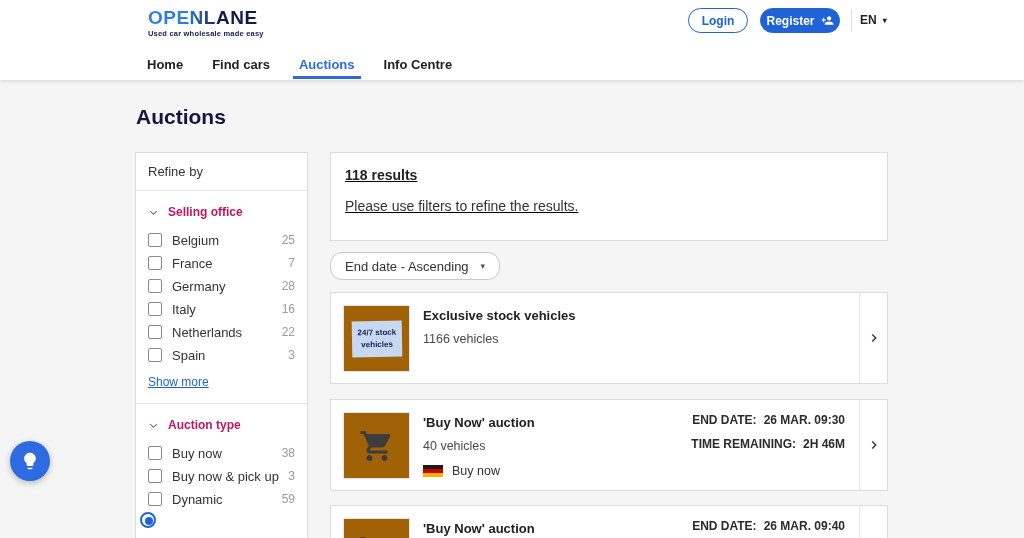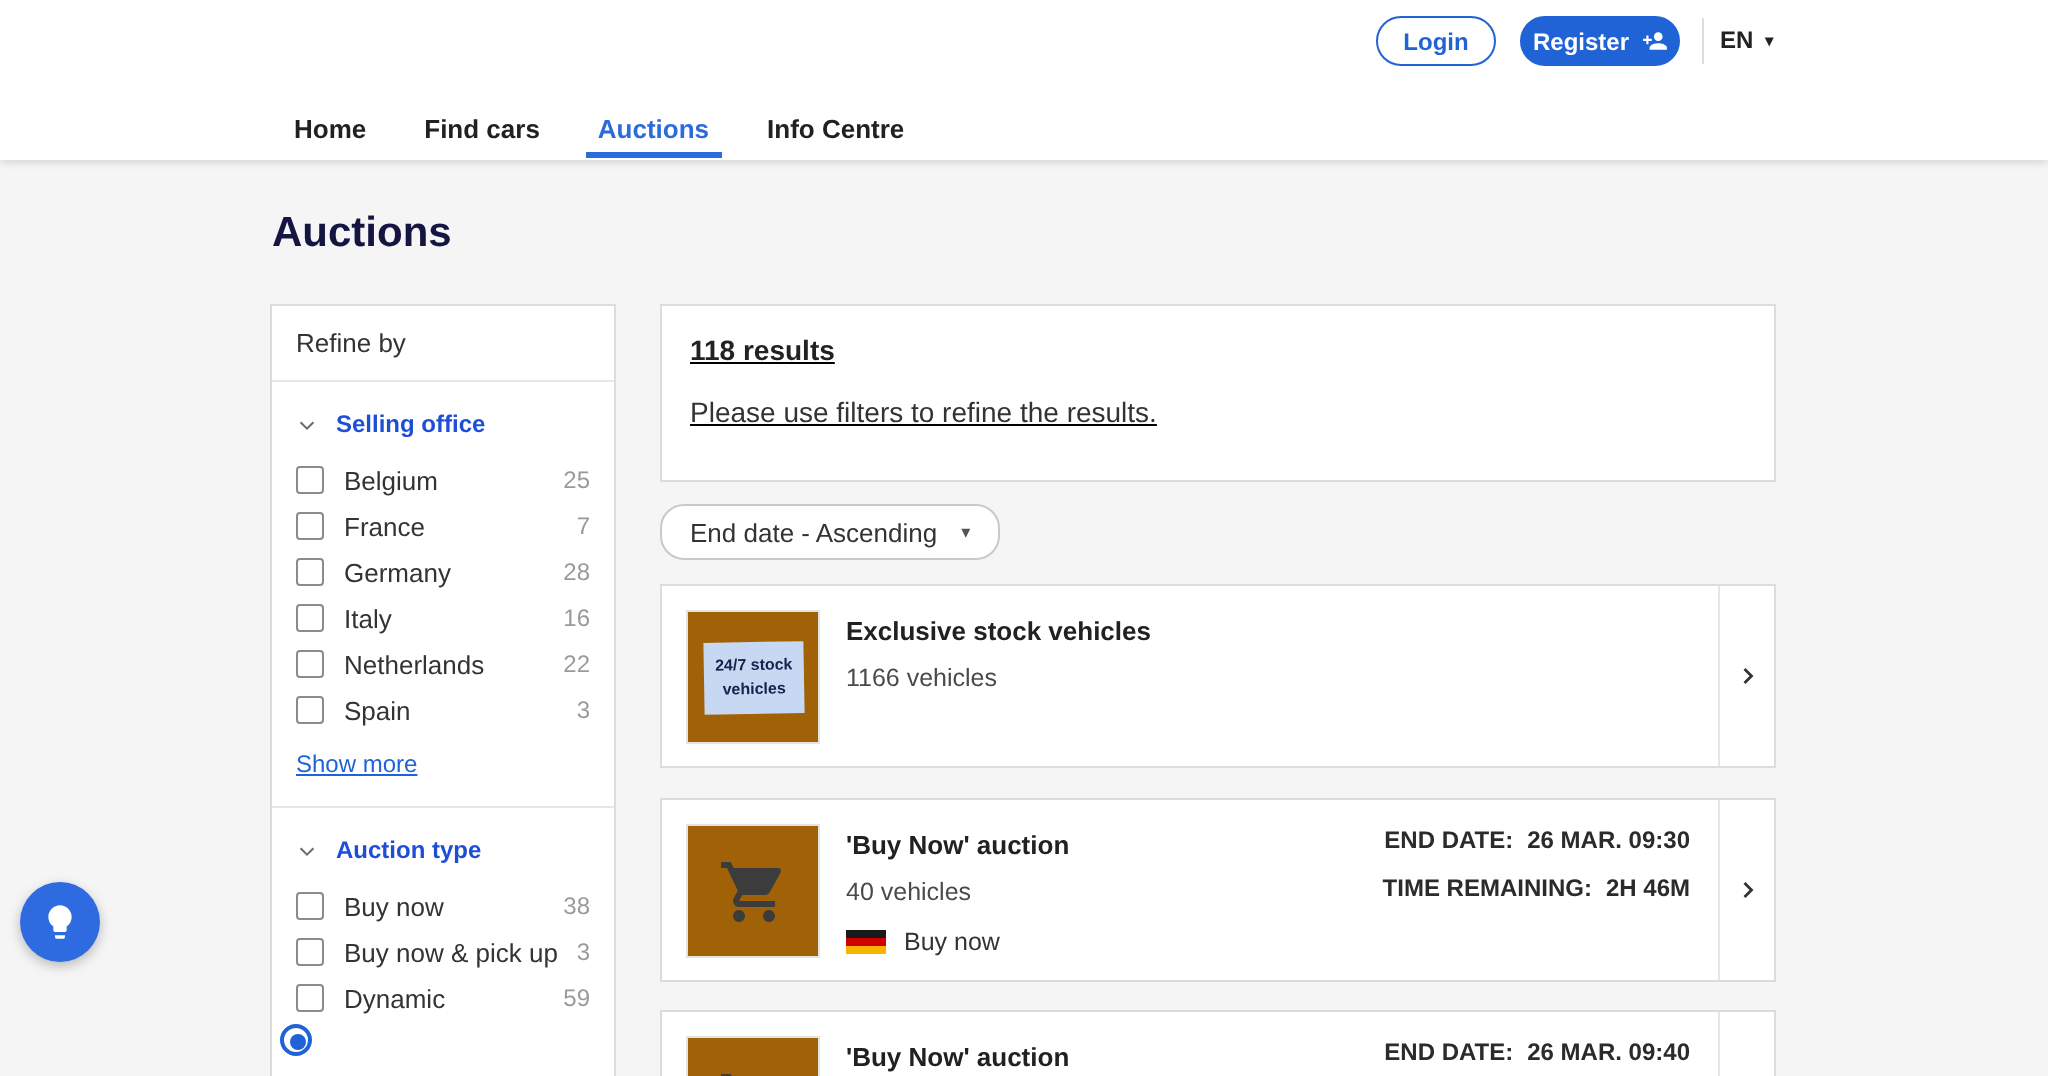--- a/index.html
+++ b/index.html
@@ -34,21 +34,21 @@
 
   
   .page-title { position:absolute; left:136px; top:105px; font-size:21px; font-weight:bold; color:#151542; }
 
   
   .sidebar { position:absolute; left:135px; top:152px; width:173px; height:420px;
              background:#fff; border:1px solid #dcdcdc; }
   .refine-title { padding:11px 12px; font-size:13px; color:#333; border-bottom:1px solid #e6e6e6; }
   .fsection { padding:10px 12px 2px 12px; }
   .fsection-head { display:flex; align-items:center; gap:9px; font-size:12px; font-weight:bold;
-                   color:#1d4ed8; margin:4px 0 14px 0; cursor:pointer; }
+                   color:#be185d; margin:4px 0 14px 0; cursor:pointer; }
   .chev-down svg { width:11px; height:11px; stroke:#6b6b6b; fill:none; stroke-width:2.2; display:block; }
   .opt-row { display:flex; align-items:flex-start; margin-bottom:8px; font-size:13px; color:#333; cursor:pointer; }
   .cb { width:14px; height:14px; border:1.5px solid #8b8b8b; border-radius:2px; background:#fff;
         margin-right:10px; flex:none; }
   .opt-count { margin-left:auto; font-size:12px; color:#9a9a9a; }
   .show-more { display:inline-block; margin:4px 0 12px 0; font-size:12px; color:#1f63d6;
                text-decoration:underline; cursor:pointer; }
   .fdivider { height:1px; background:#e6e6e6; }
 
   
@@ -94,20 +94,24 @@
                border-radius:50%; background:rgba(255,255,255,.55); z-index:9; }
   .click-ind-dot { position:absolute; left:3px; top:3px; width:8px; height:8px; background:#1f63d6;
                border-radius:50%; }
 </style>
 </head>
 <body>
 
 <div class="page">
 
   <div class="topbar">
+    <div class="logo">
+      <div class="logo-word"><span class="o-accent">OPENLANE</span></div>
+      <div class="logo-tag">Used car wholesale made easy</div>
+    </div>
 
     <div class="pill btn-login">
       <span>Login</span>
     </div>
     <div class="pill btn-register">
       <span>Register</span>
       <svg viewBox="0 0 24 24">
           <path d="M15 12c2.21 0 4-1.79 4-4s-1.79-4-4-4-4 1.79-4 4 1.79 4 4 4zm-9-2V7H4v3H1v2h3v3h2v-3h3v-2H6zm9 4c-2.67 0-8 1.34-8 4v2h16v-2c0-2.66-5.33-4-8-4z"></path>
         </svg>
     </div>

